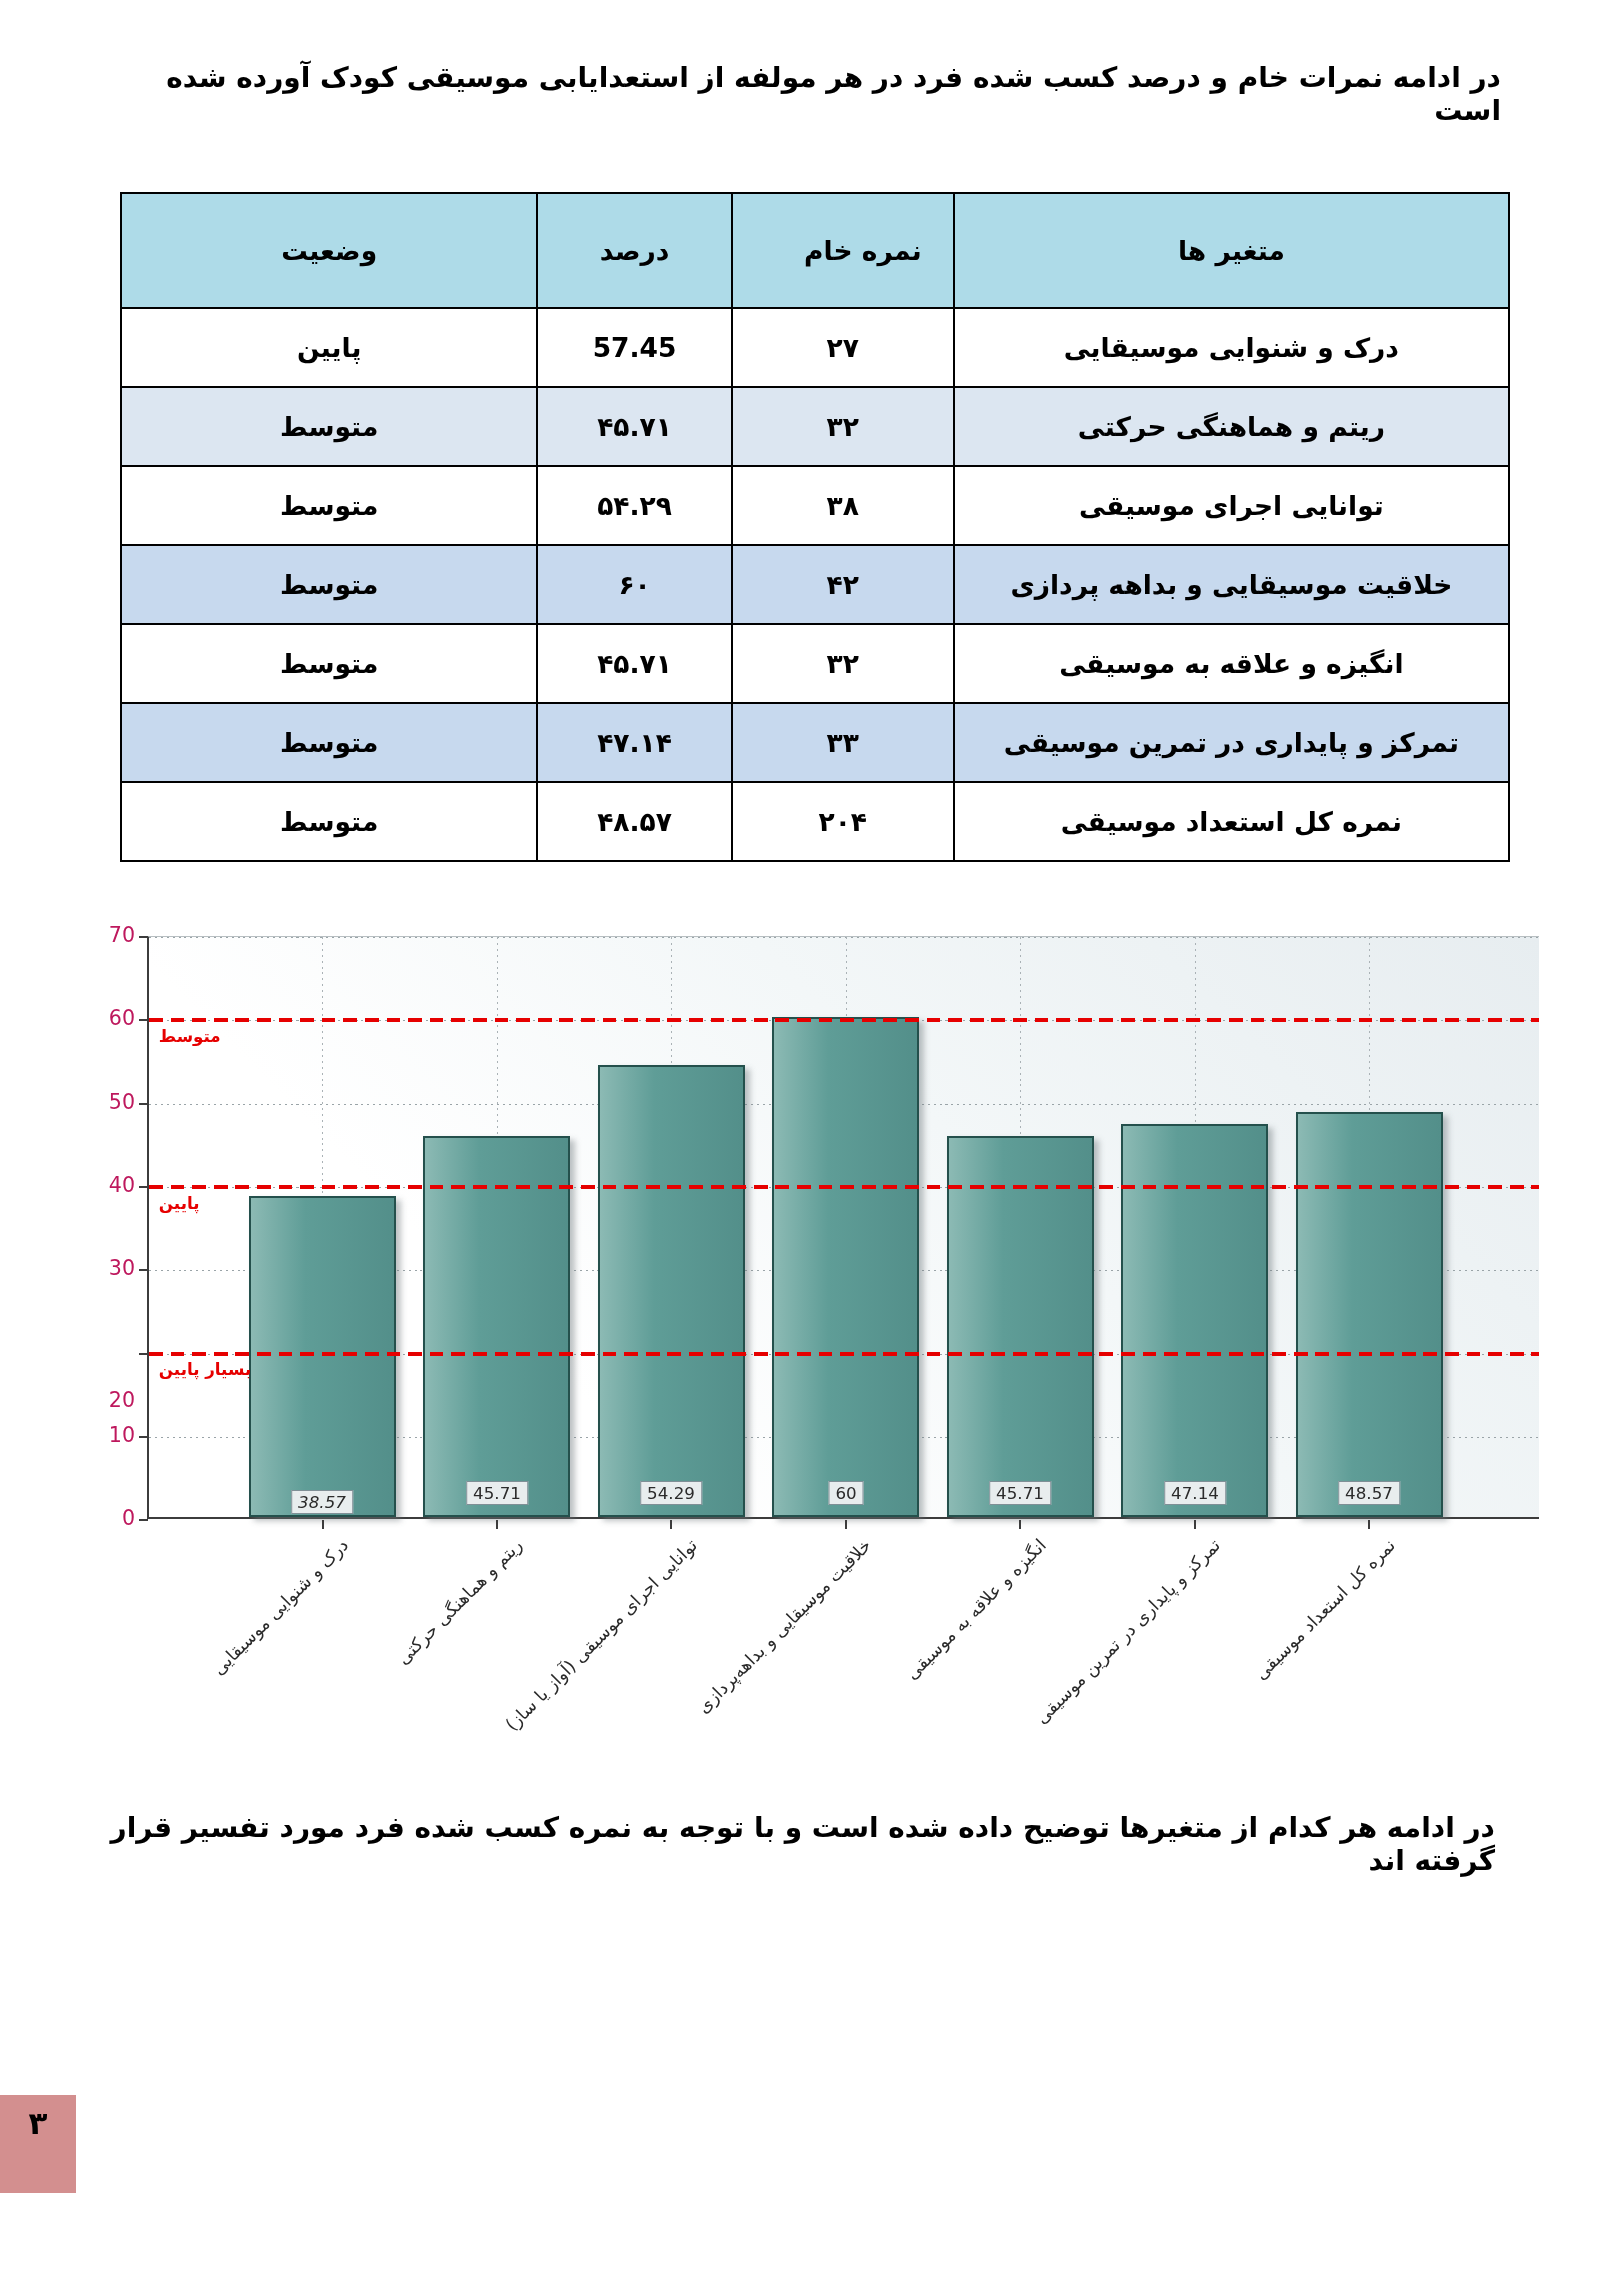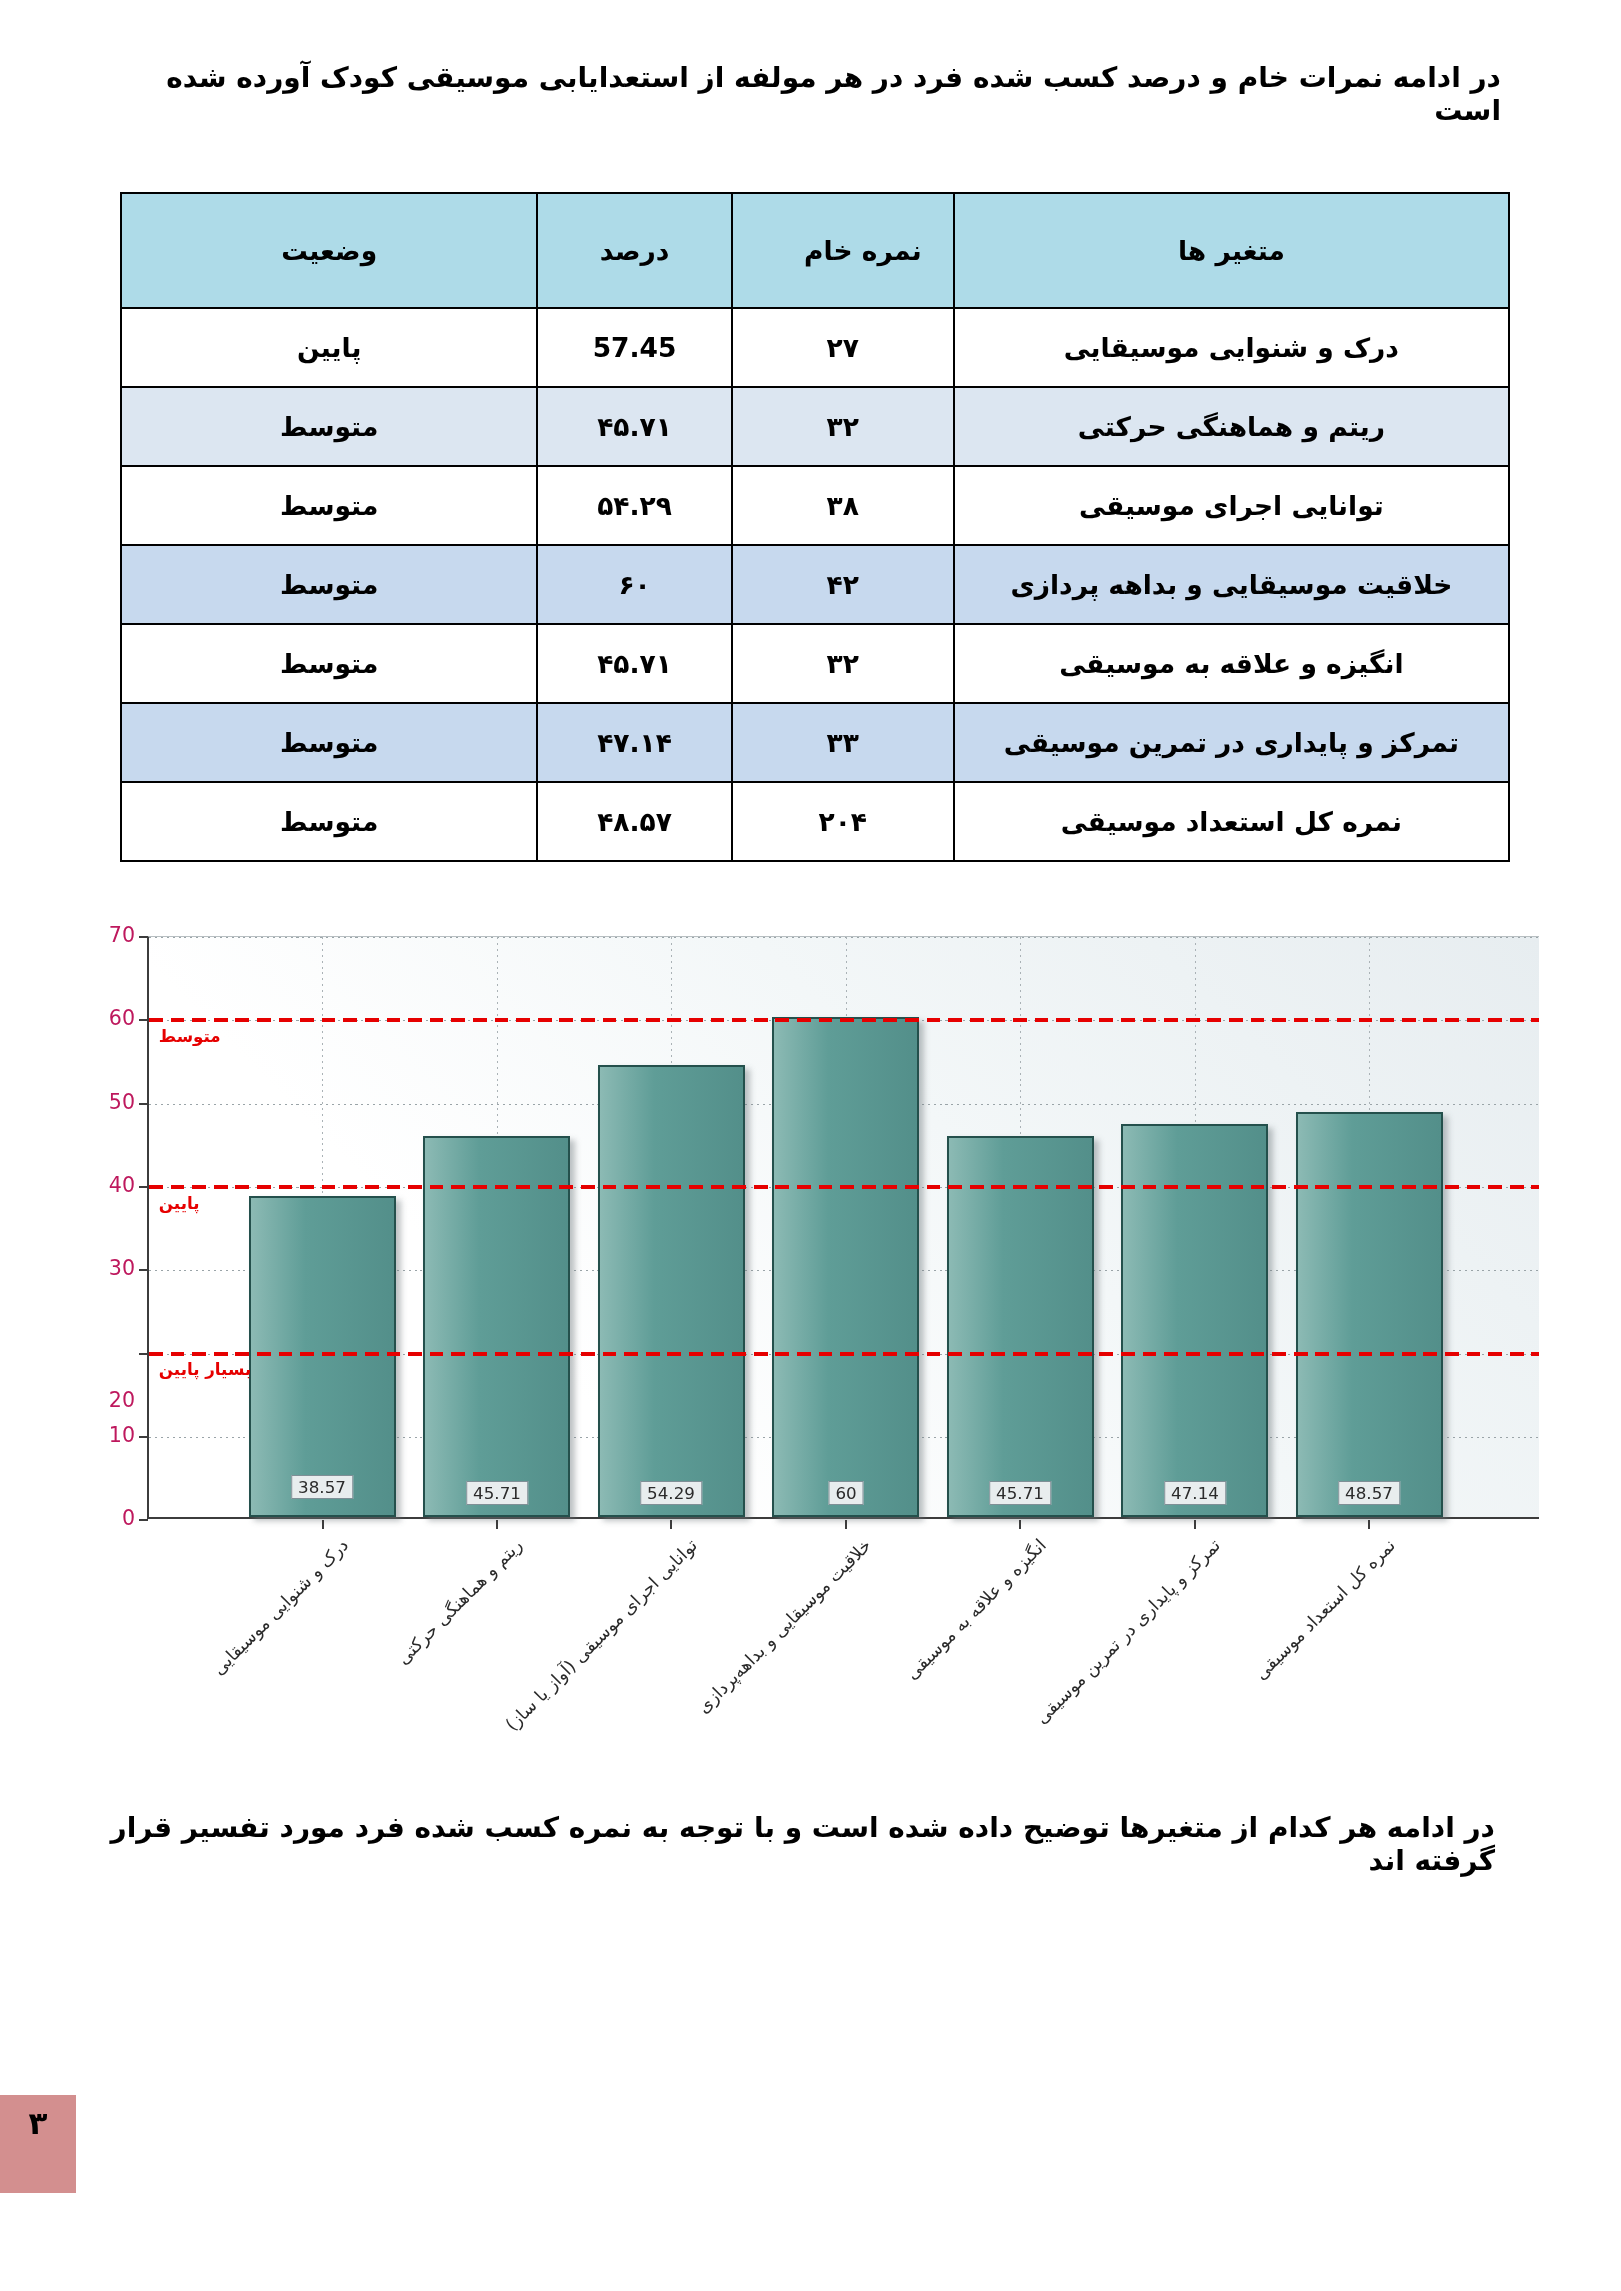--- a/index.html
+++ b/index.html
@@ -137,21 +137,21 @@
         <div class="hgrid" style="top: 0px;"></div>
         <div class="ytick" style="top: -1px;"></div>
         <div class="vgrid" style="left: 173px;"></div>
         <div class="vgrid" style="left: 348px;"></div>
         <div class="vgrid" style="left: 522px;"></div>
         <div class="vgrid" style="left: 697px;"></div>
         <div class="vgrid" style="left: 871px;"></div>
         <div class="vgrid" style="left: 1046px;"></div>
         <div class="vgrid" style="left: 1220px;"></div>
         <div class="bar" style="left: 100px; bottom: 0px; height: 321px;"></div>
-        <div class="vlabel" style="left: 173px; bottom: 18px;">38.57</div>
+        <div class="vlabel" style="left: 173px; bottom: 3px; font-style: italic;">38.57</div>
         <div class="bar" style="left: 274px; bottom: 0px; height: 381px;"></div>
         <div class="vlabel" style="left: 348px; bottom: 11.8px;">45.71</div>
         <div class="bar" style="left: 449px; bottom: 0px; height: 452px;"></div>
         <div class="vlabel" style="left: 522px; bottom: 11.8px;">54.29</div>
         <div class="bar" style="left: 623px; bottom: 0px; height: 500px;"></div>
         <div class="vlabel" style="left: 697px; bottom: 11.8px;">60</div>
         <div class="bar" style="left: 798px; bottom: 0px; height: 381px;"></div>
         <div class="vlabel" style="left: 871px; bottom: 11.8px;">45.71</div>
         <div class="bar" style="left: 972px; bottom: 0px; height: 393px;"></div>
         <div class="vlabel" style="left: 1046px; bottom: 11.8px;">47.14</div>

